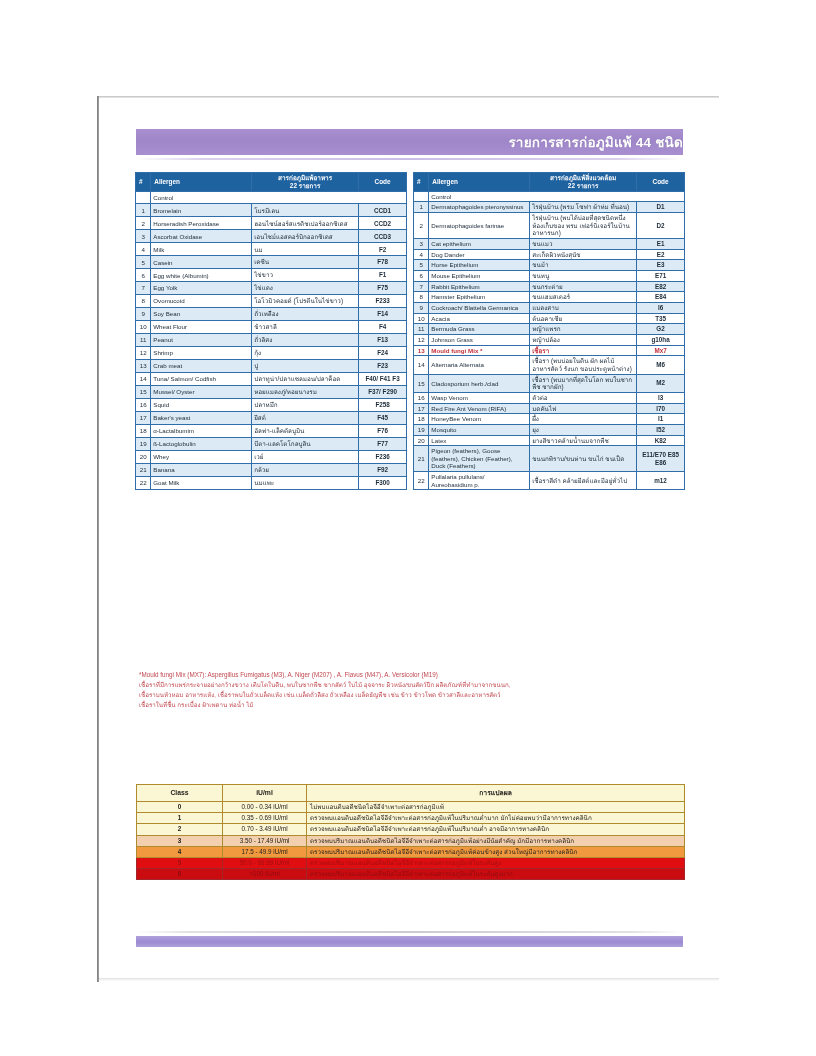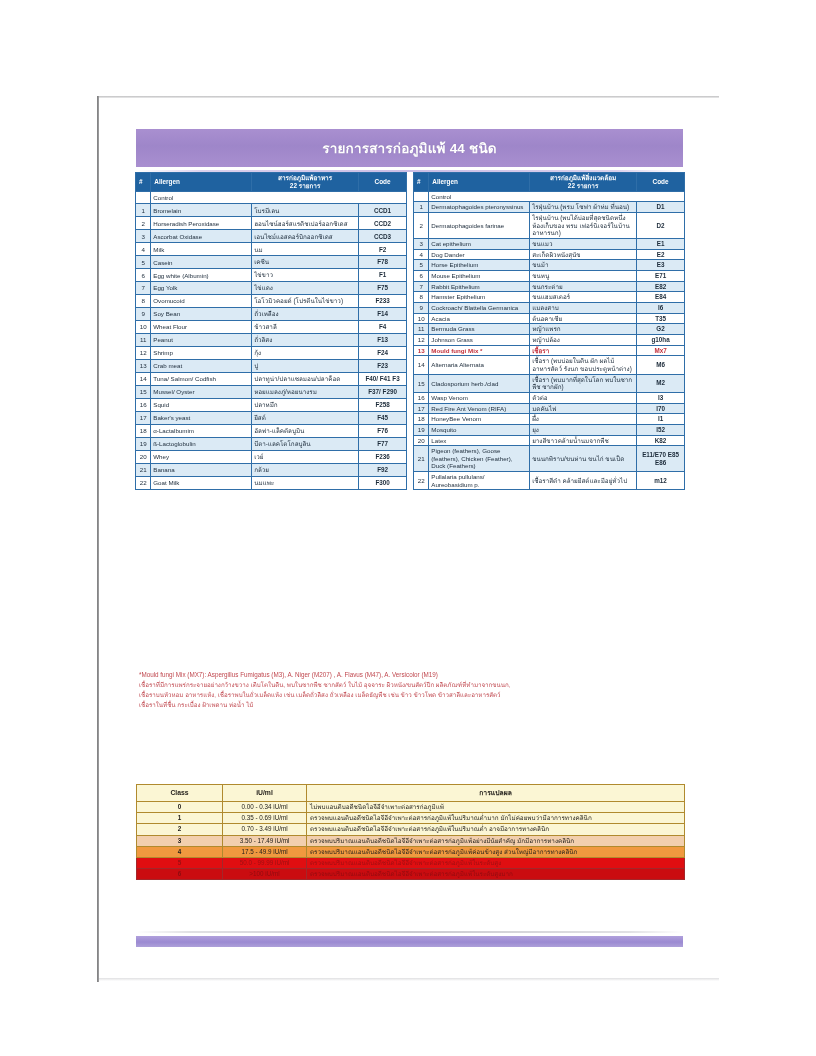--- a/index.html
+++ b/index.html
@@ -37,23 +37,23 @@
     position:absolute;
     left:99px;top:98px;
     width:620px;height:880px;
   }
 
   
   .title-band-wrap{
     position:absolute;left:37px;top:31px;width:547px;
   }
   .title-band{
-    height:38px;
+    height:26px;
     background:linear-gradient(to bottom,#a98fd0 0%,#9e86c9 45%,#a98fd0 100%);
-    display:flex;align-items:center;justify-content:center;
+    display:flex;align-items:center;justify-content:flex-end;
     box-shadow:inset 0 0 0 0 rgba(0,0,0,0);
   }
   .title-band span{
     color:#ffffff;
     font-size:13.5px;
     font-weight:bold;
     letter-spacing:.2px;
     text-shadow:0 0 1px rgba(0,0,0,.18);
   }
   .title-underline{

